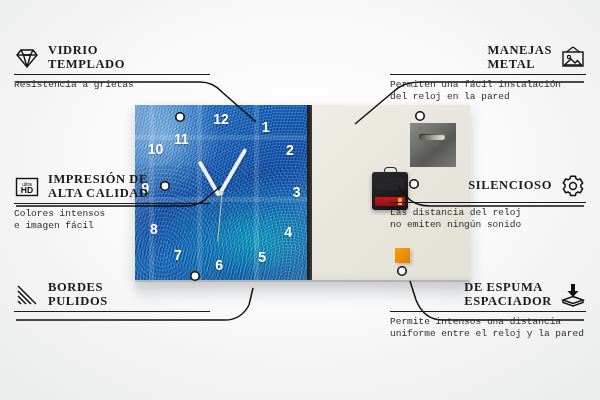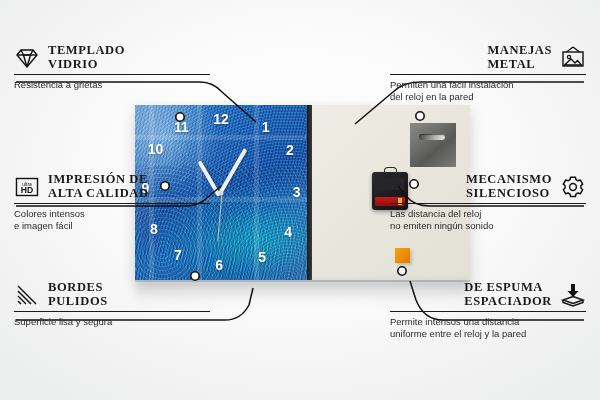--- a/index.html
+++ b/index.html
@@ -94,21 +94,21 @@
   
   .callout{position:absolute;width:196px;}
   .callout .head{display:flex;align-items:center;gap:8px;padding-bottom:3px;}
   .callout .title{
     font-family:"Liberation Serif", serif;font-weight:700;
     font-size:12.5px;line-height:13.5px;letter-spacing:.6px;color:#1a1a1a;
     text-transform:uppercase;
   }
   .callout .rule{height:1.4px;background:#1a1a1a;width:100%;}
   .callout .desc{
-    font-family:Liberation Sans, sans-serif;font-size:9.5px;line-height:12px;
+    font-family:Liberation Mono, monospace;font-size:9.5px;line-height:12px;
     color:#2b2b2b;padding-top:4px;
   }
   .callout.left .head{justify-content:flex-start;}
   .callout.left .title,.callout.left .desc{text-align:left;}
   .callout.right .head{justify-content:flex-end;}
   .callout.right .title,.callout.right .desc{}
   .ico{width:26px;height:26px;flex:0 0 26px;display:block;}
   .ico svg{display:block;width:26px;height:26px;}
 
   #c1{left:14px;top:44px;}
@@ -143,21 +143,21 @@
       <div class="hour-num" style="left:76%;top:22px;">1</div>
       <div class="hour-num" style="left:90%;top:45px;">2</div>
       <div class="hour-num" style="left:94%;top:87px;">3</div>
       <div class="hour-num" style="left:89%;top:127px;">4</div>
       <div class="hour-num" style="left:74%;top:152px;">5</div>
       <div class="hour-num" style="left:49%;top:160px;">6</div>
       <div class="hour-num" style="left:25%;top:150px;">7</div>
       <div class="hour-num" style="left:11%;top:124px;">8</div>
       <div class="hour-num" style="left:6%;top:83px;">9</div>
       <div class="hour-num" style="left:12%;top:44px;">10</div>
-      <div class="hour-num" style="left:27%;top:22px;">11</div>
+      <div class="hour-num" style="left:27%;top:34px;">11</div>
 
       <div class="hand" id="hand-second"></div>
       <div class="hand" id="hand-hour"></div>
       <div class="hand" id="hand-minute"></div>
       <div id="hand-cap"></div>
     </div>
 
     <div id="panel-edge"></div>
 
     <div id="back-panel">
@@ -201,22 +201,22 @@
             <g fill="none" stroke="#111" stroke-width="1.4">
           <path d="M3 10 L7 5 H19 L23 10 L13 22 Z"></path>
               <path d="M3 10 H23"></path>
           <path d="M7 5 L9.5 10 L13 22"></path>
               <path d="M19 5 L16.5 10 L13 22"></path>
               <path d="M9.5 10 H16.5"></path>
         </g>
           </svg>
       </span>
       <div>
+        <div class="title">VIDRIO</div>
         <div class="title">TEMPLADO</div>
-        <div class="title">VIDRIO</div>
       </div>
     </div>
     <div class="rule"></div>
     <div class="desc">Resistencia a grietas</div>
   </div>
 
   <div class="callout left" id="c2">
     <div class="head">
       <span class="ico">
         <svg viewBox="0 0 26 26">
@@ -246,21 +246,20 @@
               <path d="M4 19 L7 22"></path>
         </g>
           </svg>
       </span>
       <div>
         <div class="title">BORDES</div>
         <div class="title">PULIDOS</div>
       </div>
     </div>
     <div class="rule"></div>
-    <div class="desc">Superficie lisa y segura</div>
   </div>
 
   <div class="callout right" id="c4">
     <div class="head">
       <div>
         <div class="title">MANEJAS</div>
         <div class="title">METAL</div>
       </div>
       <span class="ico">
         <svg viewBox="0 0 26 26">
@@ -272,21 +271,20 @@
       </span>
     </div>
     <div class="rule"></div>
     <div class="desc">Permiten una fácil instalación</div>
     <div class="desc" style="padding-top:0">del reloj en la pared</div>
   </div>
 
   <div class="callout right" id="c5">
     <div class="head">
       <div>
-        <div class="title">MECANISMO</div>
         <div class="title">SILENCIOSO</div>
       </div>
       <span class="ico">
         <svg viewBox="0 0 26 26">
             <g fill="none" stroke="#111" stroke-width="1.5" stroke-linejoin="round">
           <path d="M10.6 3.3 h4.8 l.6 2.4 1.9 1.1 2.4-.8 2.4 4.1 -1.8 1.7 0 2.2 1.8 1.7 -2.4 4.1 -2.4-.8 -1.9 1.1 -.6 2.4 h-4.8 l-.6-2.4 -1.9-1.1 -2.4.8 -2.4-4.1 1.8-1.7 0-2.2 -1.8-1.7 2.4-4.1 2.4.8 1.9-1.1 z"></path>
           <circle cx="13" cy="13" r="3.4"></circle>
         </g>
           </svg>
       </span>

